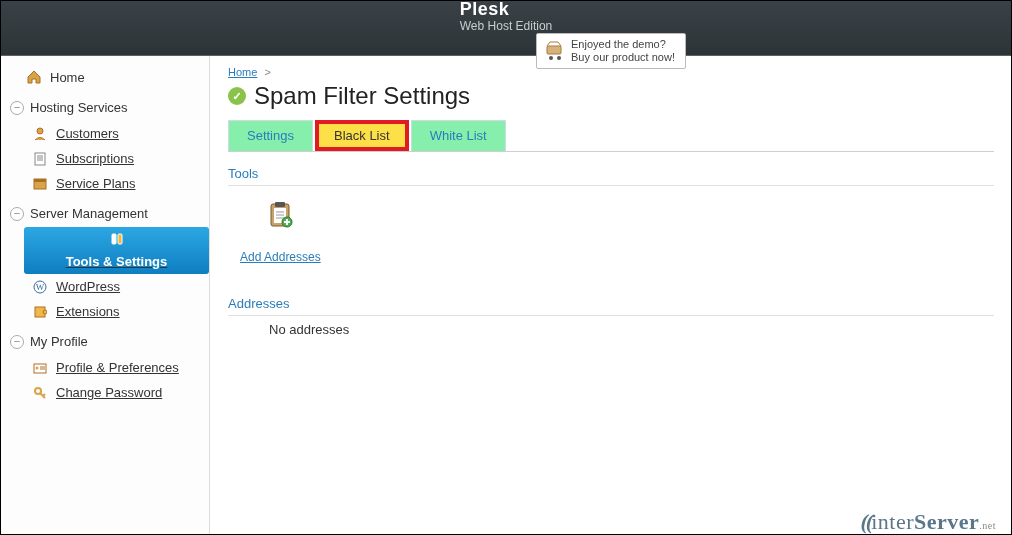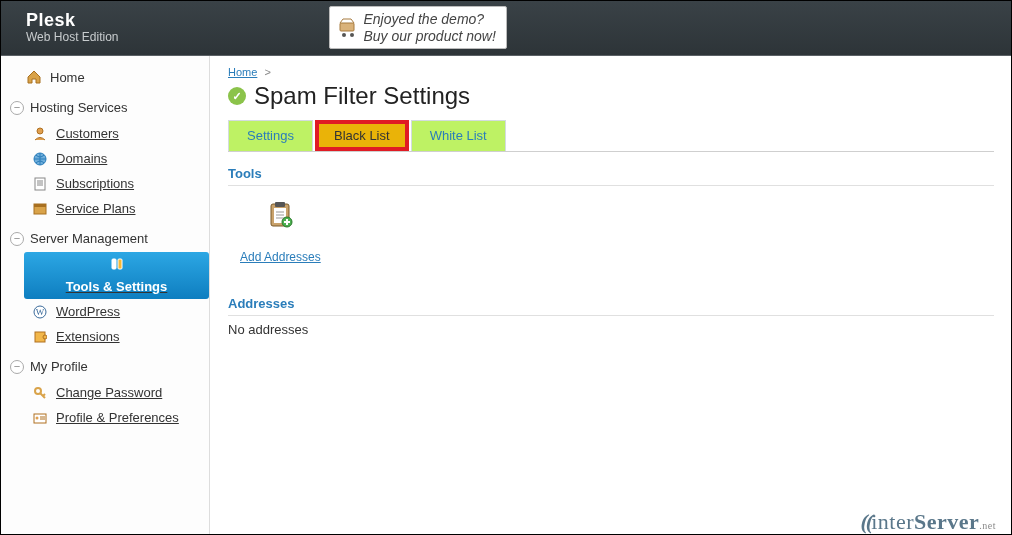--- a/index.html
+++ b/index.html
@@ -1,23 +1,23 @@
 <!DOCTYPE html>
 <html><head>
 <meta charset="utf-8">
 <style>
 * { box-sizing: border-box; margin: 0; padding: 0; }
 body { font-family: "Segoe UI", Tahoma, Arial, sans-serif; font-size: 13px; color: #333; background: #fff; width: 1012px; height: 535px; overflow: hidden; position: relative; }
 
 
-.header { background: linear-gradient(#3a4247, #2d3438); height: 56px; display: flex; align-items: center; padding: 0 26px; border-bottom: 1px solid #5a6065; }
+.header { background: linear-gradient(#3a4247, #2d3438); height: 56px; display: flex; align-items: center; padding: 0 26px; border-bottom: 1px solid #5a6065; flex-direction: column; }
 .logo-block { color: #fff; display: flex; flex-direction: column; line-height: 1.1; }
 .logo-title { font-weight: bold; font-size: 18px; letter-spacing: .5px; }
 .logo-sub { font-size: 12px; color: #c8ccce; }
-.promo { margin-left: 210px; background: #fff; border: 1px solid #bbb; padding: 4px 10px 4px 6px; display: flex; align-items: center; gap: 4px; border-radius: 2px; font-size: 14px; color: #444; line-height: 1.2; font-style: italic; }
+.promo { margin-left: 210px; background: #fff; border: 1px solid #bbb; padding: 4px 10px 4px 6px; display: flex; align-items: center; gap: 4px; border-radius: 2px; font-size: 11px; color: #444; line-height: 1.2; }
 .promo .cart svg { display: block; }
 
 
 .wrap { display: flex; height: calc(535px - 50px); }
 .sidebar { width: 210px; background: #fdfdfd; border-right: 1px solid #ddd; padding: 8px 0; overflow-y: auto; }
 .content { flex: 1; padding: 10px 18px 0 18px; position: relative; }
 
 
 .nav-home { display: flex; align-items: center; gap: 8px; padding: 6px 18px 10px 26px; cursor: pointer; }
 .nav-section { margin-top: 6px; }
@@ -29,29 +29,29 @@
 .nav-item .ic { width: 16px; display: inline-flex; justify-content: center; }
 
 
 .breadcrumb { font-size: 11px; color: #2a7dba; }
 .breadcrumb a { color: #2a7dba; text-decoration: underline; cursor: pointer; }
 .breadcrumb .sep { color: #888; margin: 0 4px; }
 .page-title { font-size: 24px; font-weight: normal; color: #222; margin: 4px 0 10px 0; display: flex; align-items: center; gap: 8px; }
 .page-title .ok-ic { width: 18px; height: 18px; border-radius: 50%; background: #8bc34a; display: inline-flex; align-items: center; justify-content: center; color: #fff; font-size: 11px; font-weight: bold; }
 
 .tabs { border-bottom: 1px solid #cfcfcf; display: flex; gap: 0; }
-.tab { padding: 7px 18px; font-size: 13px; color: #2a7dba; background: #bef264; border: 1px solid #d3dbdf; border-bottom: none; margin-right: 2px; cursor: pointer; }
-.tab.active { background: #eab308; color: #333; font-weight: 500; }
+.tab { padding: 7px 18px; font-size: 13px; color: #2a7dba; background: #86efac; border: 1px solid #d3dbdf; border-bottom: none; margin-right: 2px; cursor: pointer; }
+.tab.active { background: #fde047; color: #333; font-weight: 500; }
 .tab.highlight { border: 4px solid #e01b24 !important; padding: 4px 15px; }
 
-.section-h { color: #2a7dba; font-weight: bold; font-size: 13px; margin: 14px 0 4px 0; border-bottom: 1px solid #e0e0e0; padding-bottom: 4px; }
+.section-h { color: #2a7dba; font-weight: normal; font-size: 13px; margin: 14px 0 4px 0; border-bottom: 1px solid #e0e0e0; padding-bottom: 4px; }
 .tool-block { margin: 10px 0 18px 12px; display: inline-flex; flex-direction: column; align-items: center; gap: 20px; cursor: pointer; }
 .tool-block .tool-ic svg { display:block; }
 .tool-block a { color: #2a7dba; text-decoration: underline; font-size: 12px; }
-.no-addr { font-size: 13px; color: #333; margin-top: 6px; }
+.no-addr { font-size: 13px; color: #333; margin-top: 6px; margin-left: 41px; }
 
 .footer-logo { position: absolute; bottom: 6px; right: 16px; font-family: Georgia, serif; color: #5a778a; font-size: 22px; letter-spacing: .5px; }
 .footer-logo .dom { font-size: 10px; color: #888; }
 .footer-logo .cc { font-style: italic; font-weight: bold; letter-spacing: -2px; }
 .border-box { position:absolute; top:0; left:0; right:0; bottom:0; border:1px solid #000; pointer-events:none; }
 </style>
 </head>
 <body>
 
 <div class="header">
@@ -97,29 +97,20 @@
               <svg width="14" height="14">
                 <circle cx="7" cy="4" r="3" fill="#e0a050" stroke="#b07020"></circle>
                 <path d="M2 13 Q7 8 12 13" fill="#e0a050" stroke="#b07020"></path>
               </svg>
             </span>
           <span>Customers</span>
         </div>
         <div class="nav-item">
           <span class="ic">
               <svg width="14" height="14">
-                <circle cx="7" cy="7" r="6" fill="#6faedb" stroke="#2a7dba"></circle>
-                <path d="M1 7 H13 M7 1 V13 M3 3 Q7 7 11 3 M3 11 Q7 7 11 11" stroke="#2a7dba" fill="none"></path>
-              </svg>
-            </span>
-          <span>Domains</span>
-        </div>
-        <div class="nav-item">
-          <span class="ic">
-              <svg width="14" height="14">
                 <rect x="2" y="1" width="10" height="12" fill="#fff" stroke="#888"></rect>
                 <path d="M4 4 H10 M4 6 H10 M4 8 H10" stroke="#888"></path>
               </svg>
             </span>
           <span>Subscriptions</span>
         </div>
         <div class="nav-item">
           <span class="ic">
               <svg width="14" height="14">
                 <rect x="1" y="2" width="12" height="10" fill="#d9a34a" stroke="#a87020"></rect>
@@ -169,35 +160,35 @@
 
     <div class="nav-section">
       <div class="nav-head">
         <span class="tog">−</span>
         <span>My Profile</span>
       </div>
       <div class="nav-items">
         <div class="nav-item">
           <span class="ic">
               <svg width="14" height="14">
-                <circle cx="5" cy="5" r="3" fill="none" stroke="#d9a34a" stroke-width="2"></circle>
-                <path d="M7 7 L12 12 M10 10 L12 8" stroke="#d9a34a" stroke-width="2"></path>
-              </svg>
-            </span>
-          <span>Change Password</span>
-        </div>
-        <div class="nav-item">
-          <span class="ic">
-              <svg width="14" height="14">
                 <rect x="1" y="3" width="12" height="9" fill="#fff" stroke="#b07020"></rect>
                 <circle cx="4" cy="7" r="1.5" fill="#e0a050"></circle>
                 <path d="M7 6 H12 M7 8 H12" stroke="#b07020"></path>
               </svg>
             </span>
           <span>Profile &amp; Preferences</span>
+        </div>
+        <div class="nav-item">
+          <span class="ic">
+              <svg width="14" height="14">
+                <circle cx="5" cy="5" r="3" fill="none" stroke="#d9a34a" stroke-width="2"></circle>
+                <path d="M7 7 L12 12 M10 10 L12 8" stroke="#d9a34a" stroke-width="2"></path>
+              </svg>
+            </span>
+          <span>Change Password</span>
         </div>
       </div>
     </div>
   </div>
 
   <div class="content">
     <div class="breadcrumb">
       <a>Home</a>
       <span class="sep">&gt;</span>
     </div>

